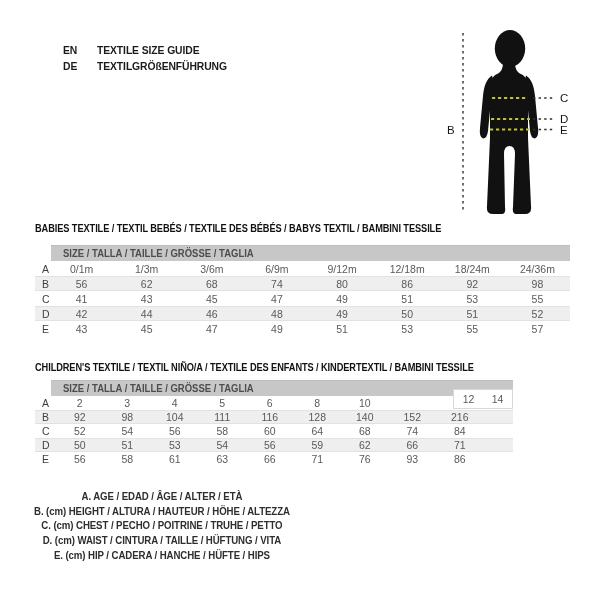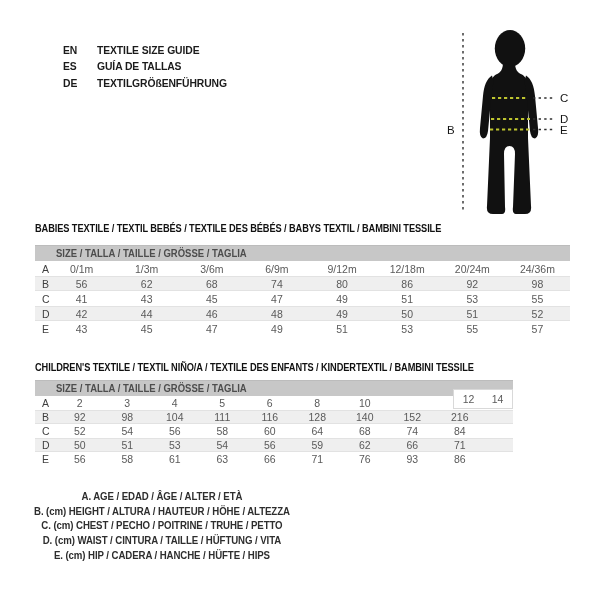--- a/index.html
+++ b/index.html
@@ -35,23 +35,24 @@
   #children-title { top: 361px; }
 
   
   .table { position: absolute; left: 35px; }
   #babies-table { top: 245px; width: 535px; }
   #children-table { top: 380px; width: 478px; }
 
   .size-bar {
     height: 16px; line-height: 15px;
     background: #c7c7c7; border-top: 1px solid #bcbcbc;
-    box-sizing: border-box; padding-left: 21px;
+    box-sizing: border-box; padding-left: 12px;
     font-size: 10px; font-weight: bold; color: #4d4d4d;
     overflow: hidden;
+    margin-left: 16px;
   }
   .size-bar span {
     display: inline-block; transform: scaleX(.95); transform-origin: left center;
     white-space: nowrap;
   }
 
   .trow { display: flex; align-items: center; box-sizing: border-box; position: relative; }
   #babies-table .trow { height: 15px; }
   #children-table .trow { height: 14px; }
   .trow.stripe {
@@ -91,24 +92,20 @@
 </style>
 </head>
 <body>
 
 <div class="canvas">
 
   <div class="langs">
       <div class="lang-row">
         <span class="lang-code">EN</span>
         <span class="lang-title">TEXTILE SIZE GUIDE</span>
-      </div>
-      <div class="lang-row">
-        <span class="lang-code">ES</span>
-        <span class="lang-title">GUÍA DE TALLAS</span>
       </div>
       <div class="lang-row">
         <span class="lang-code">DE</span>
         <span class="lang-title">TEXTILGRÖßENFÜHRUNG</span>
       </div>
     </div>
 
   <svg class="figure" width="170" height="220" viewBox="0 0 170 220">
 
     <g fill="#111111">
@@ -172,21 +169,21 @@
     </div>
     <div class="tbody">
         <div class="trow">
           <span class="tcell-label">A</span>
           <span class="tcell">0/1m</span>
           <span class="tcell">1/3m</span>
           <span class="tcell">3/6m</span>
           <span class="tcell">6/9m</span>
           <span class="tcell">9/12m</span>
           <span class="tcell">12/18m</span>
-          <span class="tcell">20/24m</span>
+          <span class="tcell">18/24m</span>
           <span class="tcell">24/36m</span>
         </div>
         <div class="trow stripe">
           <span class="tcell-label">B</span>
           <span class="tcell">56</span>
           <span class="tcell">62</span>
           <span class="tcell">68</span>
           <span class="tcell">74</span>
           <span class="tcell">80</span>
           <span class="tcell">86</span>

